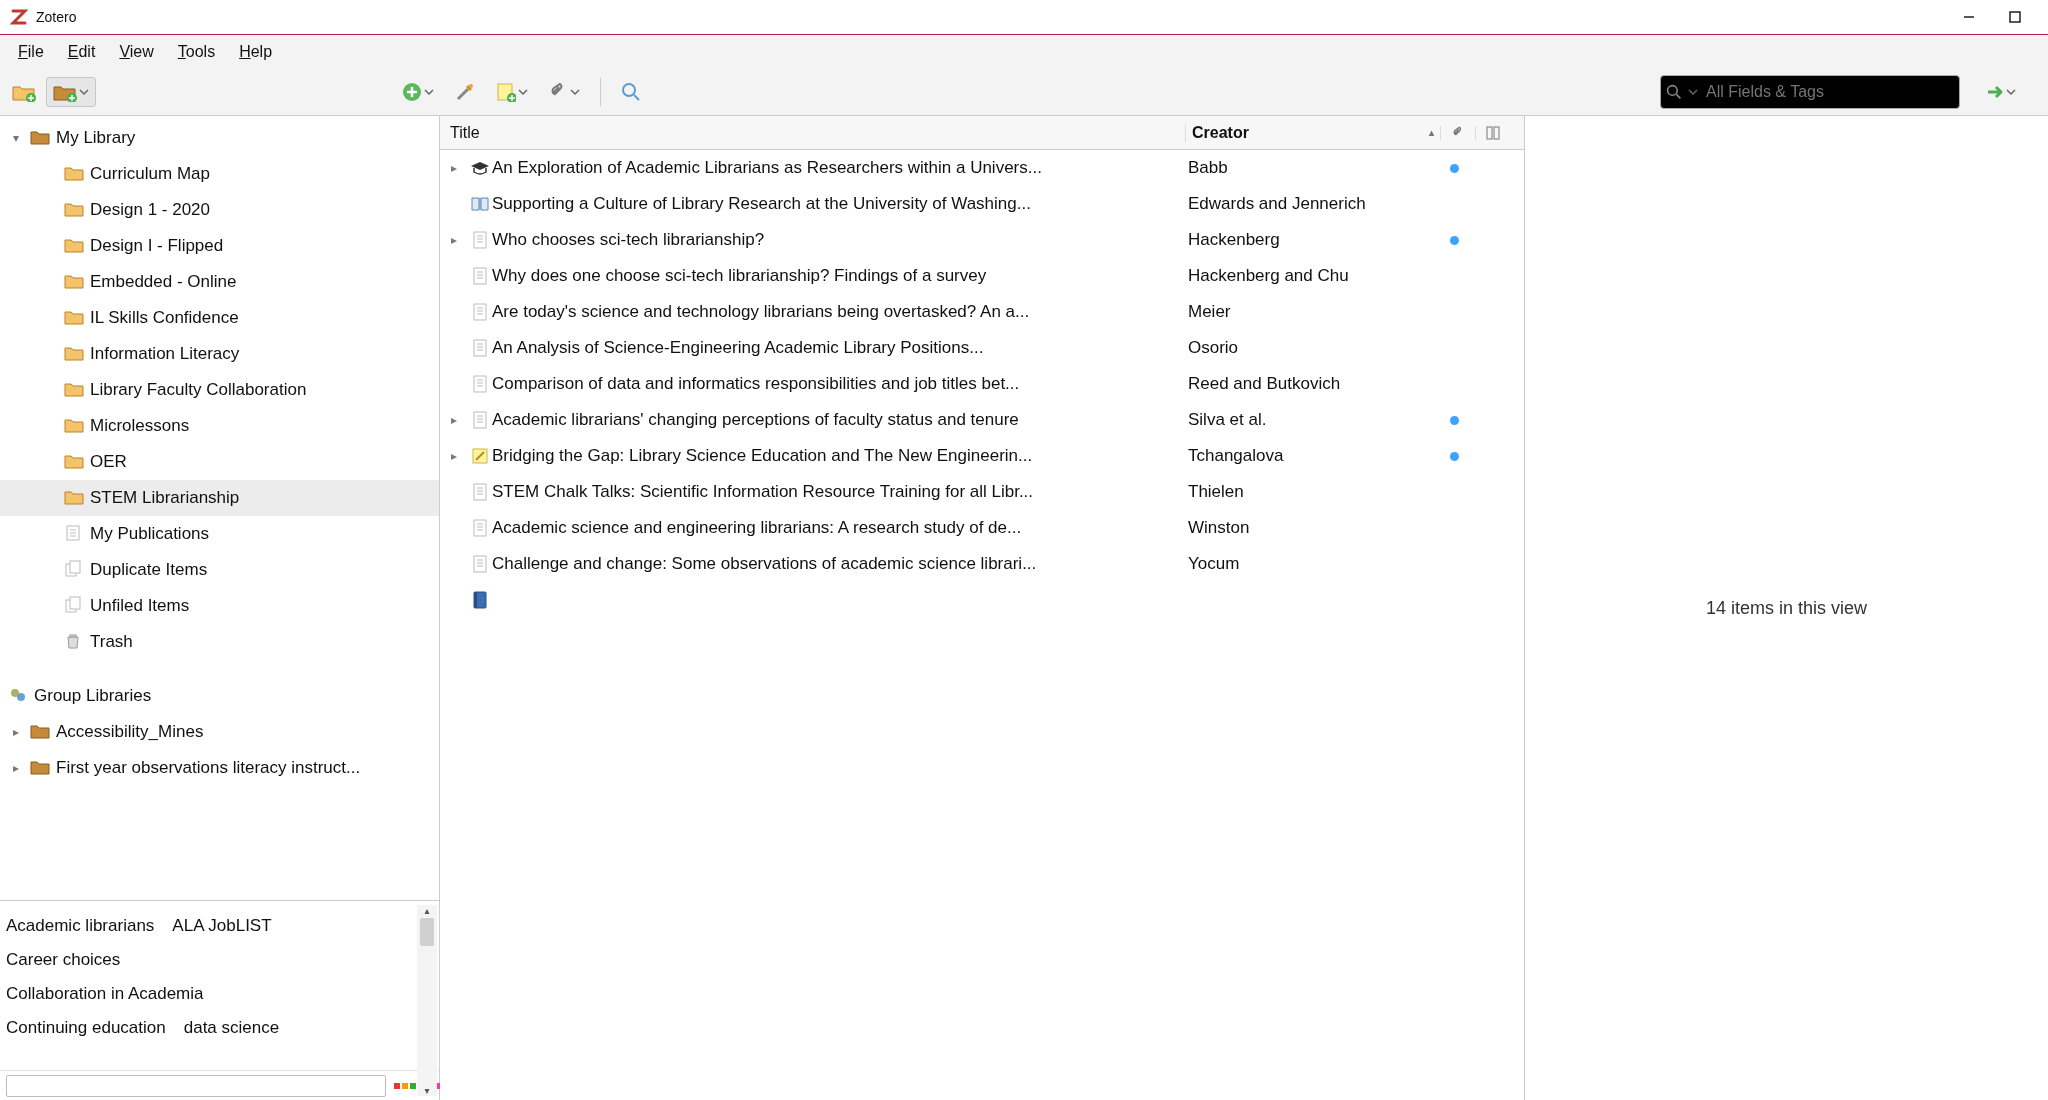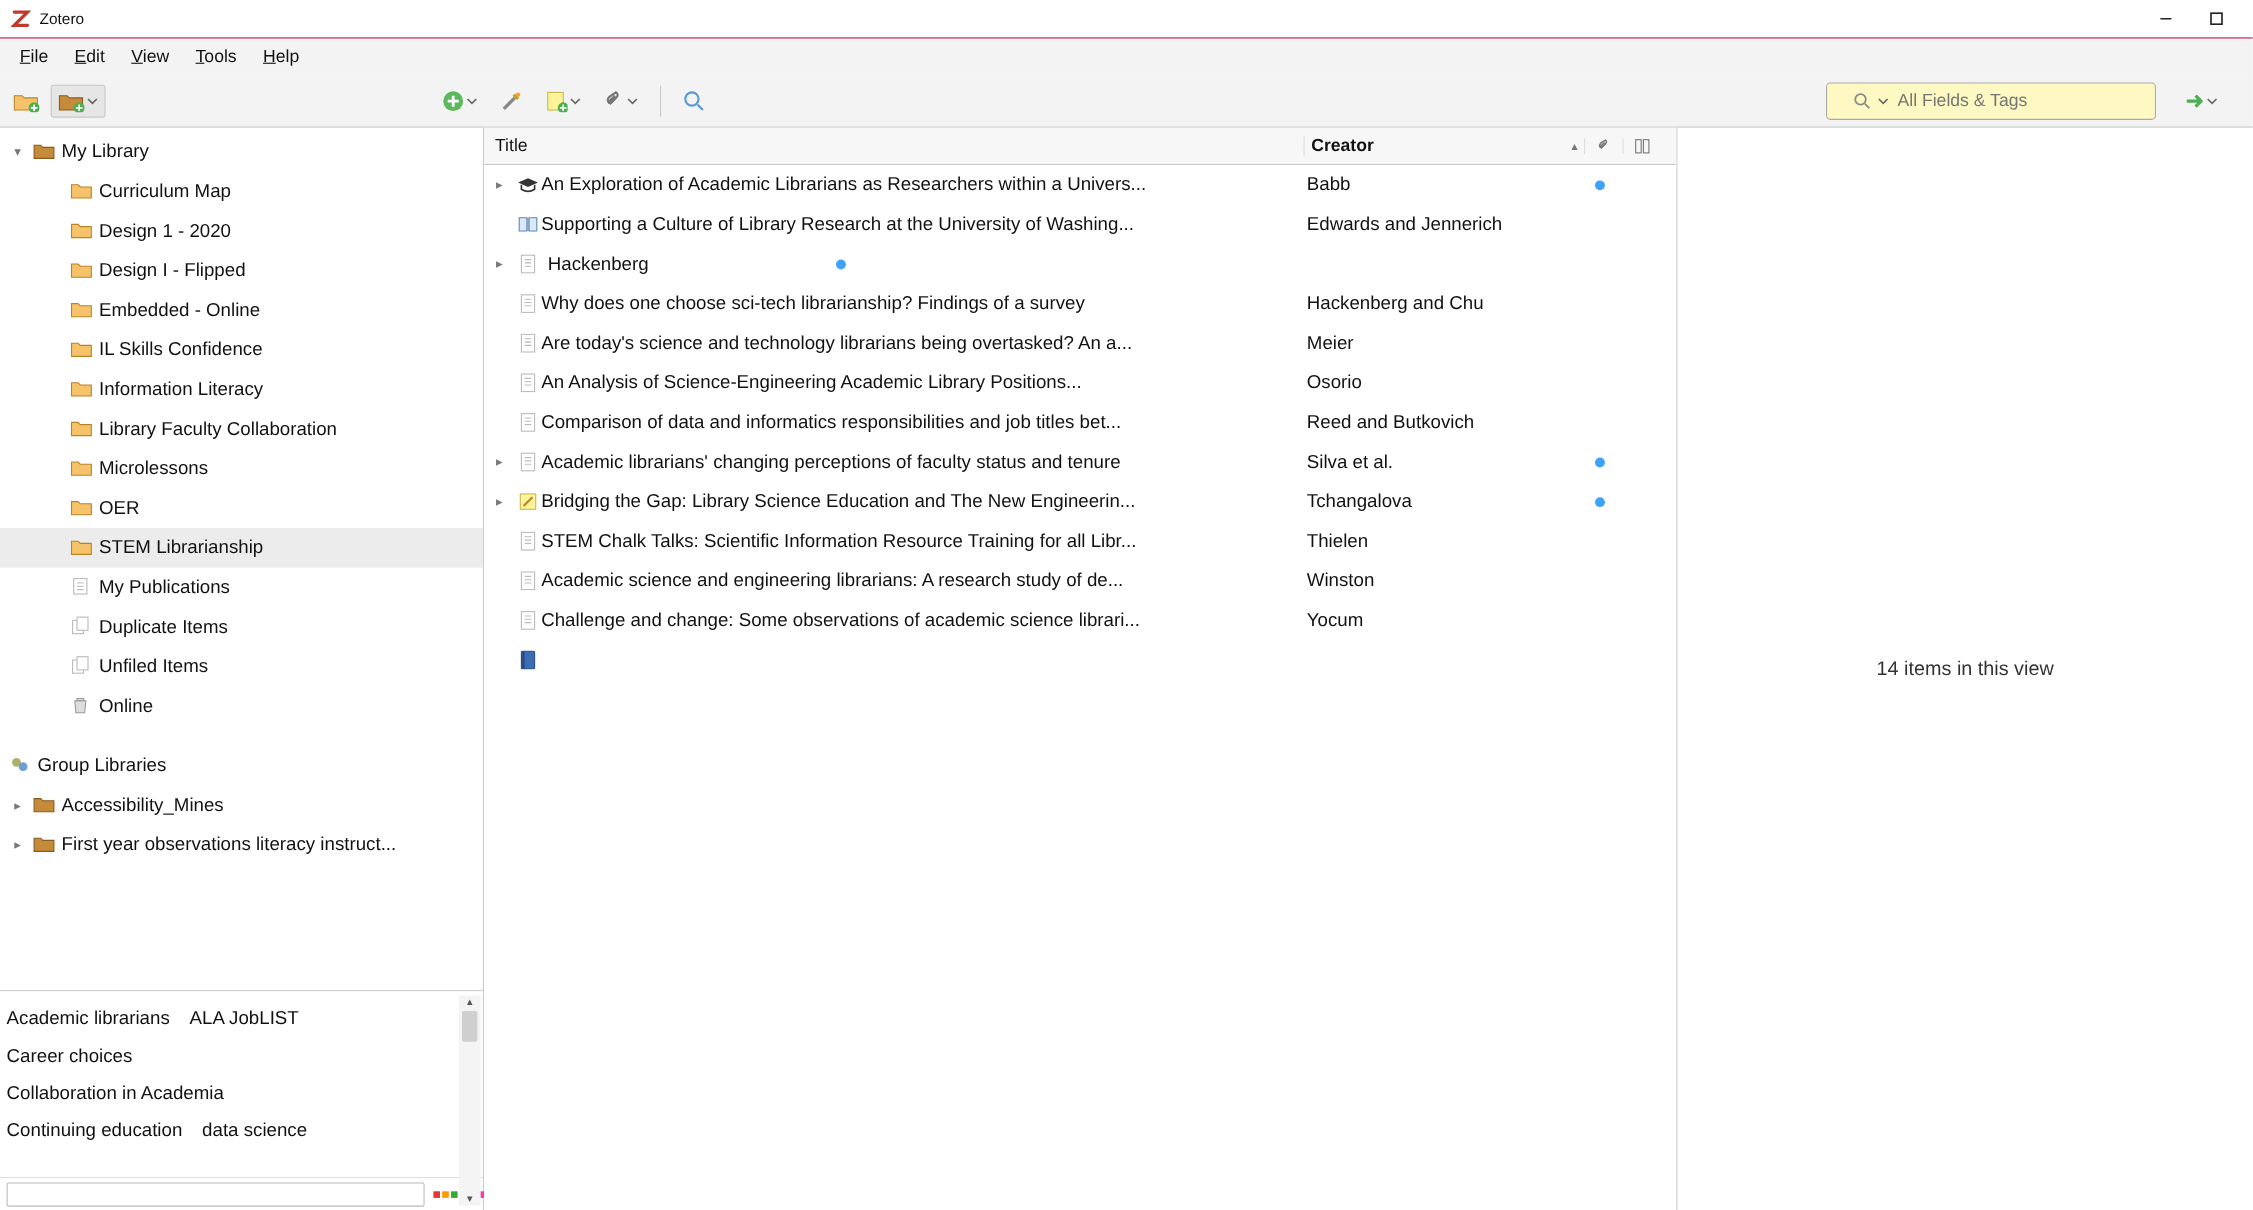--- a/index.html
+++ b/index.html
@@ -16,21 +16,21 @@
   .menubar { height:34px; background:#f3f3f3; display:flex; align-items:center; padding:0 6px; gap:0; border-top:1px solid #be185d;}
   .menu-item { padding:4px 12px; font-size:16px; }
   .menu-item .ul { text-decoration:underline; }
   
   .toolbar { height:48px; background:#f3f3f3; display:flex; align-items:center; padding:0 6px; border-bottom:1px solid #ccc;}
   .tb-left { display:flex; align-items:center; gap:4px; }
   .tb-btn { padding:4px 6px; border-radius:3px; display:flex; align-items:center; gap:2px;}
   .tb-btn.active { background:#e6e6e6; border:1px solid #c8c8c8;}
   .tb-center { flex:1; display:flex; align-items:center; gap:8px; padding-left:300px;}
   .divider { width:1px; height:28px; background:#ccc; margin:0 6px;}
-  .search-box { margin-left:auto; margin-right:20px; width:300px; height:34px; border:1px solid #aaa; border-radius:4px; background:#fef9c3; display:flex; align-items:center; padding:0 24px; gap:6px;}
+  .search-box { margin-left:auto; margin-right:20px; width:300px; height:34px; border:1px solid #aaa; border-radius:4px; background:#000000; display:flex; align-items:center; padding:0 5px; gap:6px;}
   .search-box input { border:none; outline:none; flex:1; font-size:16px; color:#888; background:transparent;}
   .tb-right { display:flex; align-items:center; gap:4px; padding-right:20px;}
   
   .main { flex:1; display:flex; overflow:hidden;}
   .sidebar { width:440px; display:flex; flex-direction:column; border-right:1px solid #ccc;}
   .tree { flex:1; overflow:auto; padding-top:4px; font-size:17px;}
   .tree-row { display:flex; align-items:center; height:36px; padding-left:8px; gap:6px; white-space:nowrap; }
   .tree-row.selected { background:#ececec; }
   .tree-row .indent1 { width:28px; }
   .twisty { width:16px; display:flex; justify-content:center; color:#777; font-size:12px;}
@@ -337,21 +337,21 @@
         </div>
         <div class="tree-row">
           <span class="indent1"></span>
             <span class="twisty"></span>
           <span class="trash-icon">
               <svg width="18" height="18">
                 <path d="M4 5 h10 l-1 11 h-8 z" fill="#ddd" stroke="#999"></path>
                 <rect x="6" y="3" width="6" height="2" fill="#ddd" stroke="#999"></rect>
               </svg>
             </span>
-          <span>Online</span>
+          <span>Trash</span>
         </div>
         <div style="height:18px"></div>
         <div class="tree-row">
           <span class="group-icon">
               <svg width="20" height="18">
                 <circle cx="7" cy="7" r="4" fill="#aeb06a"></circle>
                 <circle cx="13" cy="11" r="4" fill="#6aa0d4"></circle>
               </svg>
             </span>
           <span>Group Libraries</span>
@@ -454,20 +454,21 @@
           <div class="item-row">
             <div class="cell-expand">▸</div>
             <div class="cell-icon">
               <svg width="16" height="18" viewBox="0 0 16 18">
                 <rect x="2" y="1" width="12" height="16" fill="#fff" stroke="#bbb"></rect>
                 <line x1="5" y1="5" x2="11" y2="5" stroke="#bbb"></line>
                 <line x1="5" y1="8" x2="11" y2="8" stroke="#bbb"></line>
                 <line x1="5" y1="11" x2="11" y2="11" stroke="#bbb"></line>
               </svg>
             </div>
+            <div class="cell-title">Who chooses sci-tech librarianship?</div>
             <div class="cell-creator">Hackenberg</div>
             <div class="cell-attach">
               <div class="bluedot"></div>
             </div>
           </div>
           <div class="item-row">
             <div class="cell-expand"></div>
             <div class="cell-icon">
               <svg width="16" height="18" viewBox="0 0 16 18">
                 <rect x="2" y="1" width="12" height="16" fill="#fff" stroke="#bbb"></rect>

